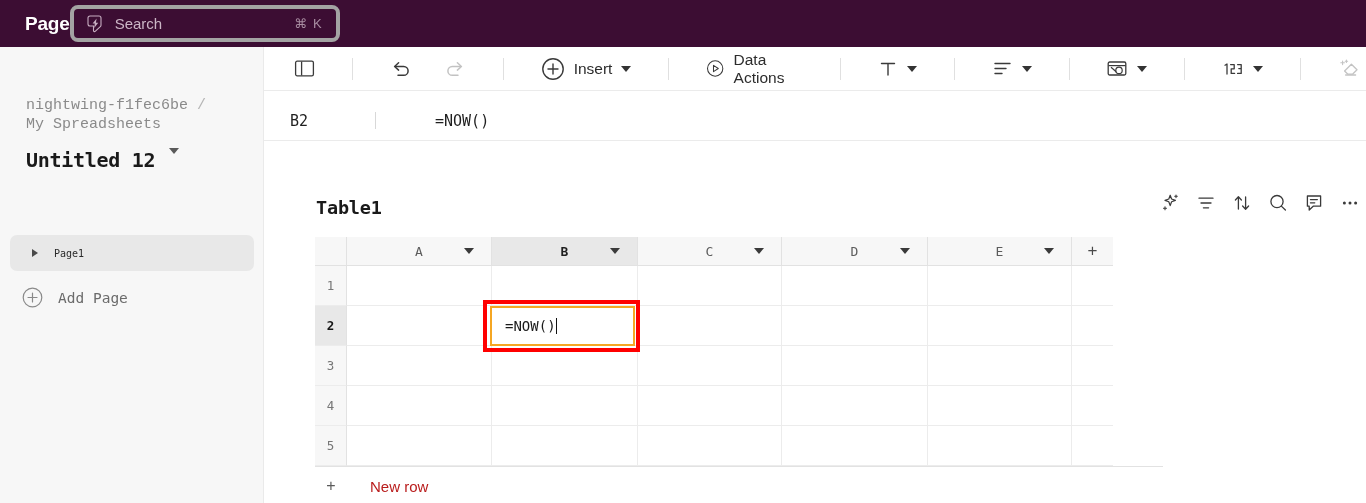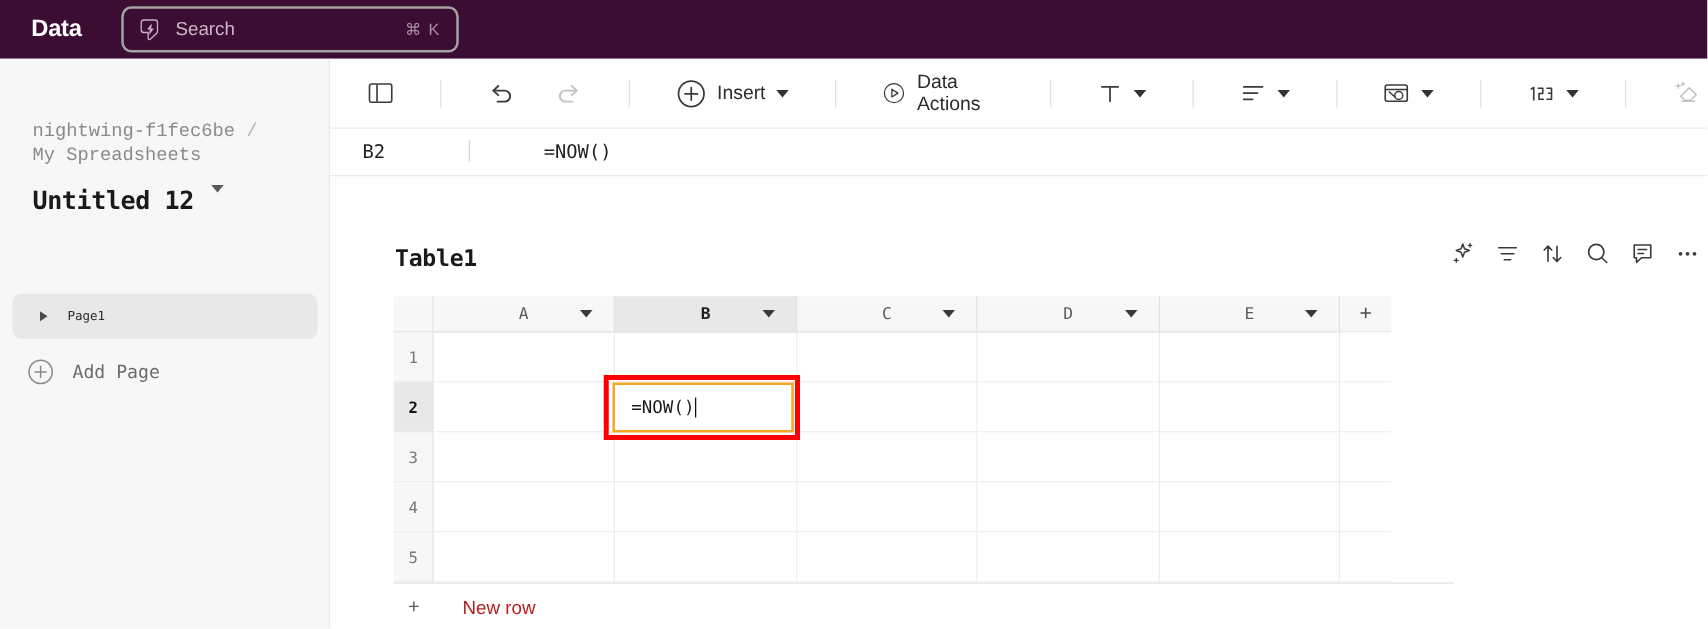--- a/index.html
+++ b/index.html
@@ -18,23 +18,22 @@
     display: flex; align-items: center;
   }
   .brand {
     margin-left: 25px;
     color: #ffffff;
     font-size: 19px;
     font-weight: bold;
     letter-spacing: -0.2px;
   }
   .search-box {
-    margin-left: 32px;
     width: 270px; height: 37px;
-    border: 2px solid #a3a3a3;
+    border: 4px solid #a3a3a3;
     border-radius: 8px;
     display: flex; align-items: center;
     padding: 0 13px;
   }
   .bolt-icon { width: 16px; height: 18px; flex: 0 0 auto; }
   .search-placeholder {
     margin-left: 12px;
     color: #cbb6c6;
     font-size: 15px;
     flex: 1;
@@ -113,21 +112,21 @@
   
   .main {
     position: absolute; left: 264px; top: 47px;
     width: 1102px; height: 456px;
     background: #ffffff;
   }
 
   
   .toolbar {
     position: absolute; left: 0; top: 0;
-    width: 1102px; height: 56px;
+    width: 1102px; height: 44px;
     border-bottom: 1px solid #ebebeb;
     display: flex; align-items: center;
     padding-left: 24px;
     gap: 20px;
   }
   .tb-btn {
     display: flex; align-items: center;
     height: 34px;
     padding: 0 6px;
     border-radius: 6px;
@@ -302,21 +301,21 @@
     z-index: 19;
     pointer-events: none;
   }
 </style>
 </head>
 <body>
 
 <div id="app">
 
   <div class="topbar">
-    <div class="brand">Data</div>
+    <div class="brand">Page</div>
     <div class="search-box">
       <span class="bolt-icon">
         <svg width="16" height="18" viewBox="0 0 16 18" fill="none">
           <path d="M3 1h9a2 2 0 0 1 2 2v7.2a2 2 0 0 1-.7 1.5L8.2 16.3a1 1 0 0 1-1.7-.8V11H3a2 2 0 0 1-2-2V3a2 2 0 0 1 2-2z" stroke="#c7aec1" stroke-width="1.1"></path>
           <path d="M9.6 3.6 5.6 8.6h2.2l-.6 4.4 4-5.2H8.9z" fill="#c7aec1"></path>
         </svg>
       </span>
       <span class="search-placeholder">Search</span>
       <span class="search-kbd">⌘ K</span>
     </div>

